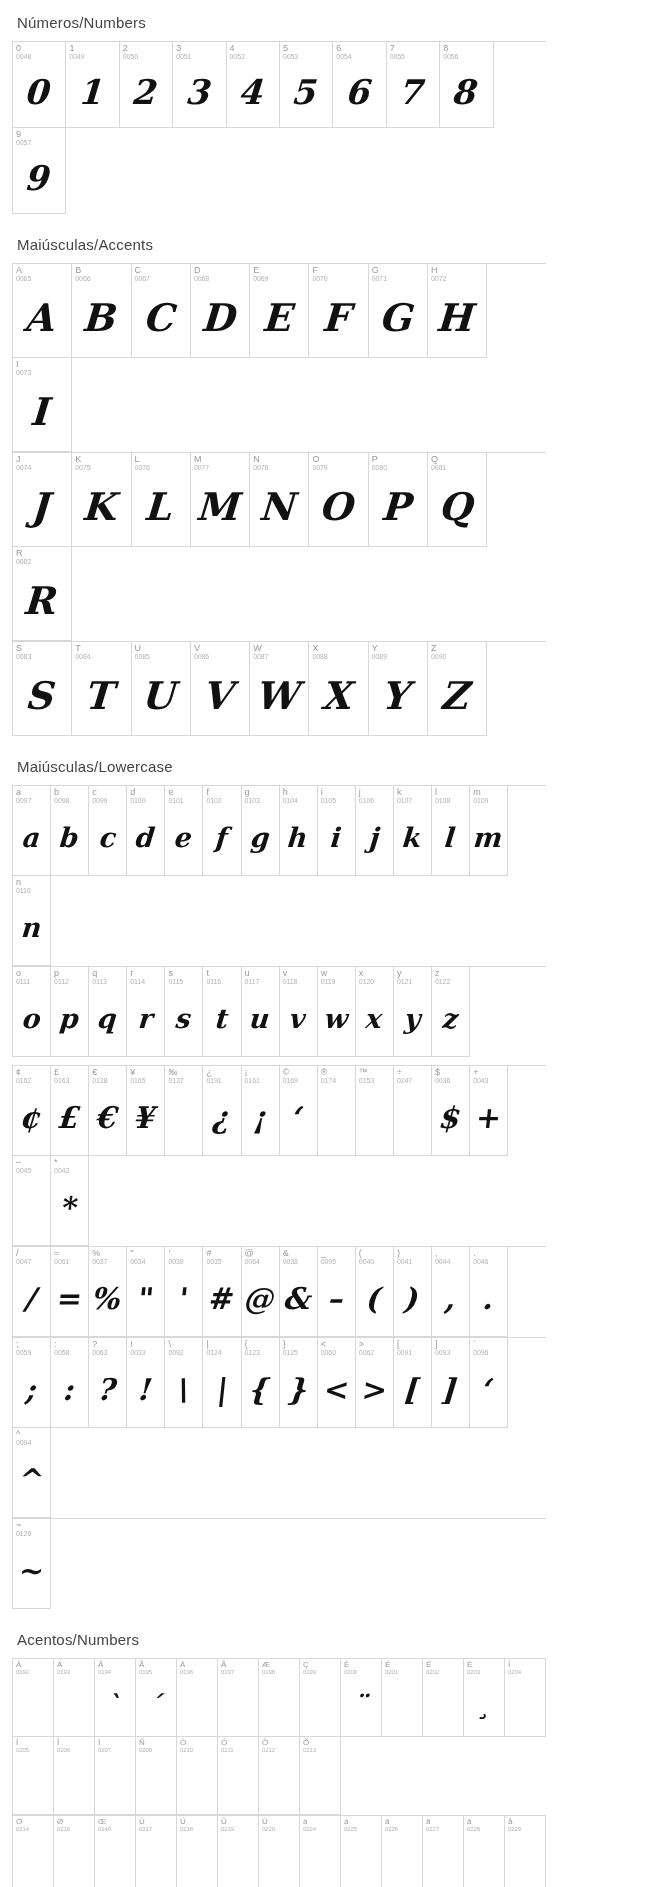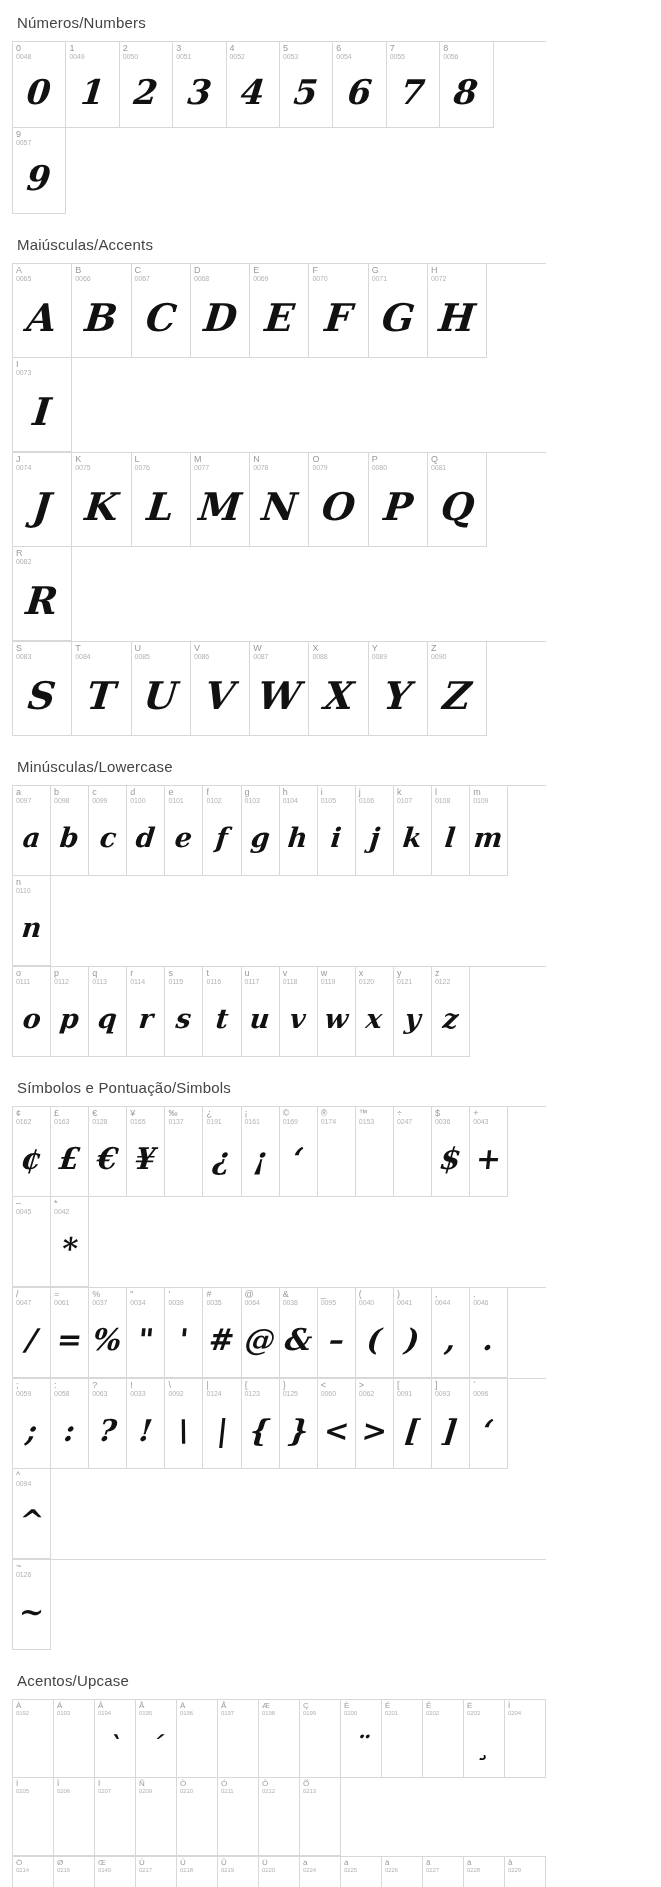--- a/index.html
+++ b/index.html
@@ -370,21 +370,21 @@
             <div class="meta">
               <span class="ch-label">Z</span>
               <span class="code">0090</span>
             </div>
             <div class="glyph">Z</div>
           </div>
         </div>
         <div class="spacer"></div>
       </div>
       <div class="section">
-        <div class="section-title">Minúsculas/Lowercase</div>
+        <div class="section-title">Maiúsculas/Lowercase</div>
         <div class="grid cols14 h-lower">
           <div class="cell">
             <div class="meta">
               <span class="ch-label">a</span>
               <span class="code">0097</span>
             </div>
             <div class="glyph">a</div>
           </div>
           <div class="cell">
             <div class="meta">
@@ -560,21 +560,20 @@
             <div class="meta">
               <span class="ch-label">z</span>
               <span class="code">0122</span>
             </div>
             <div class="glyph">z</div>
           </div>
         </div>
         <div class="spacer"></div>
       </div>
       <div class="section">
-        <div class="section-title">Símbolos e Pontuação/Simbols</div>
         <div class="grid cols14 h-sym">
           <div class="cell">
             <div class="meta">
               <span class="ch-label">¢</span>
               <span class="code">0162</span>
             </div>
             <div class="glyph">¢</div>
           </div>
           <div class="cell">
             <div class="meta">
@@ -873,21 +872,21 @@
             <div class="meta">
               <span class="ch-label">~</span>
               <span class="code">0126</span>
             </div>
             <div class="glyph">~</div>
           </div>
         </div>
         <div class="spacer"></div>
       </div>
       <div class="section">
-        <div class="section-title">Acentos/Upcase</div>
+        <div class="section-title">Acentos/Numbers</div>
         <div class="grid cols13 h-acc">
           <div class="cell">
             <div class="meta">
               <span class="ch-label">À</span>
               <span class="code">0192</span>
             </div>
             <div class="glyph"></div>
           </div>
           <div class="cell">
             <div class="meta">

